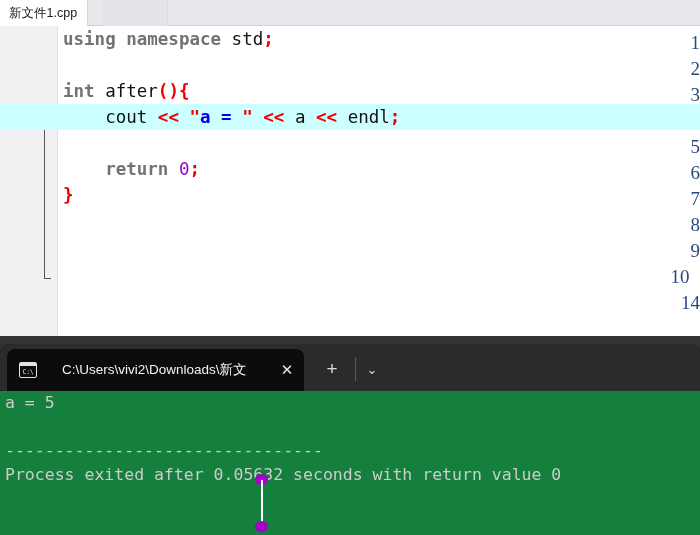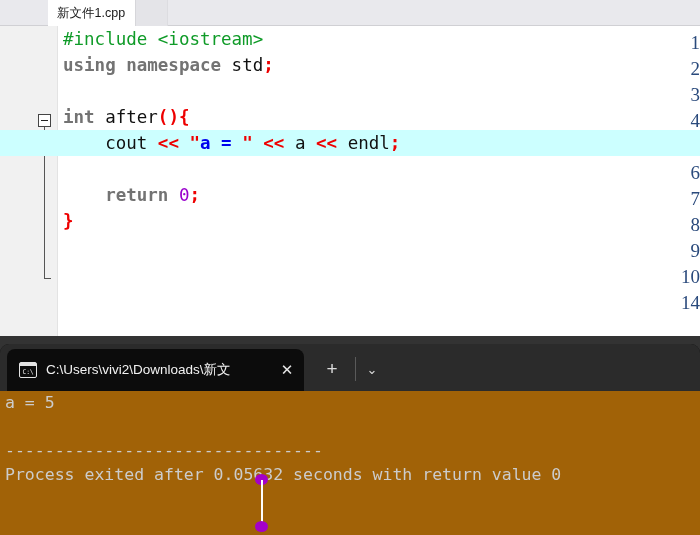--- a/index.html
+++ b/index.html
@@ -22,21 +22,20 @@
   }
   .tab{
     position:absolute;left:0;top:0;height:26px;
     padding:0 10px 0 9px;
     display:flex;align-items:center;
     background:#ffffff;
     font-size:12.5px;color:#1a1a1a;
     border-right:1px solid #d6d6da;
     box-sizing:border-box;
     letter-spacing:0px;
-    margin-left:48px;
   }
   .tab-spacer{
     position:absolute;left:102px;top:0;width:66px;height:26px;
     background:#e4e4e8;border-right:1px solid #dcdce0;box-sizing:border-box;
   }
 
   .code-area{position:absolute;left:0;top:26px;width:700px;height:310px;background:#ffffff;overflow:hidden;}
 
   .gutter{
     position:absolute;left:0;top:0;width:40px;height:310px;
@@ -108,41 +107,41 @@
   .cmd-icon:before{
     content:"";position:absolute;left:0;top:0;width:100%;height:3px;
     background:#e3e3e3;
   }
   .cmd-icon span{
     font-family:"DejaVu Sans Mono",monospace;font-size:6.5px;color:#e3e3e3;
     line-height:9px;letter-spacing:-0.3px;padding-bottom:0px;
   }
   .term-tab-title{
     font-size:13.5px;color:#f2f2f2;white-space:nowrap;overflow:hidden;
-    flex:1;text-overflow:clip;padding-right:4px;
+    flex:1;text-overflow:clip;padding-right:4px;margin-left:16px;
   }
   .tab-close{
     width:34px;height:42px;display:flex;align-items:center;justify-content:center;
     color:#e8e8e8;font-size:15px;flex:none;
   }
   .term-newtab{
     position:absolute;left:318px;top:12px;width:28px;height:26px;
     display:flex;align-items:center;justify-content:center;
     color:#dcdcdc;font-size:19px;font-weight:300;
   }
   .term-divider{position:absolute;left:355px;top:13px;width:1px;height:24px;background:#5a5a5a;}
   .term-chevron{
     position:absolute;left:358px;top:12px;width:28px;height:26px;
     display:flex;align-items:center;justify-content:center;
     color:#dcdcdc;font-size:13px;
   }
 
   .term-body{
     position:absolute;left:0;top:47px;width:700px;height:144px;
-    background:#a16207;
+    background:#15803d;
     font-family:"DejaVu Sans Mono","Liberation Mono",monospace;
     font-size:16.5px;
     color:#cccccc;
     padding-left:5px;
     box-sizing:border-box;
     overflow:hidden;
   }
   .tl{height:24px;line-height:24px;white-space:pre;}
   .tl.dash{letter-spacing:0px;color:#cccccc;}
 
@@ -175,30 +174,29 @@
       <div id="line-numbers">
           <div class="ln" style="top: 4px;">1</div>
           <div class="ln" style="top: 30px;">2</div>
           <div class="ln" style="top: 56px;">3</div>
           <div class="ln" style="top: 82px;">4</div>
           <div class="ln" style="top: 108px;">5</div>
           <div class="ln" style="top: 134px;">6</div>
           <div class="ln" style="top: 160px;">7</div>
           <div class="ln" style="top: 186px;">8</div>
           <div class="ln" style="top: 212px;">9</div>
-          <div class="ln" style="top: 238px;">10</div>
+          <div class="ln" style="top: 238px; text-align: center;">10</div>
           <div class="ln" style="top: 264px;">14</div>
         </div>
       <div id="fold-widgets">
           <div class="fold-box" style="top: 88px;"></div>
           <div class="fold-line" style="top: 101px; height: 151px;"></div>
           <div class="fold-foot" style="left: 44px; top: 252px;"></div>
         </div>
       <div class="code-lines" id="code-lines">
-          <div class="cl"><span class="pp">#include &lt;iostream&gt;</span></div>
           <div class="cl"><span class="k">using namespace</span><span class="id"> </span><span class="id">std</span><span class="op">;</span></div>
           <div class="cl">&nbsp;</div>
           <div class="cl"><span class="k">int</span><span class="id"> </span><span class="id">after</span><span class="br">(){</span></div>
           <div class="cl hl"><span class="id">    </span><span class="id">cout</span><span class="id"> </span><span class="op">&lt;&lt;</span><span class="id"> </span><span class="q">"</span><span class="str">a = </span><span class="q">"</span><span class="id"> </span><span class="op">&lt;&lt;</span><span class="id"> </span><span class="id">a</span><span class="id"> </span><span class="op">&lt;&lt;</span><span class="id"> </span><span class="id">endl</span><span class="op">;</span></div>
           <div class="cl">&nbsp;</div>
           <div class="cl"><span class="id">    </span><span class="k">return</span><span class="id"> </span><span class="num">0</span><span class="op">;</span></div>
           <div class="cl"><span class="br">}</span></div>
           <div class="cl">&nbsp;</div>
         </div>
     </div>

